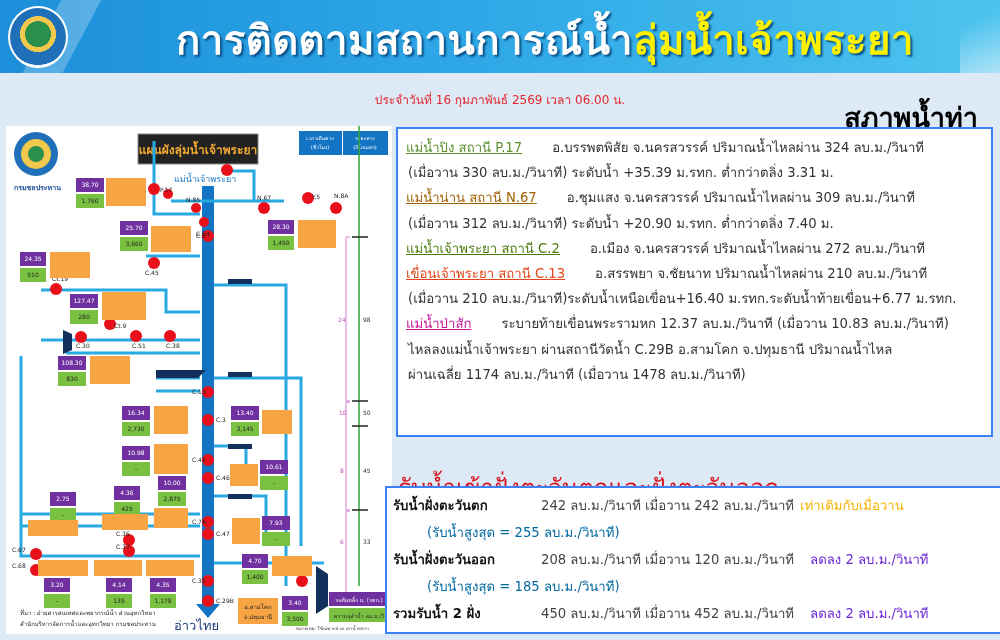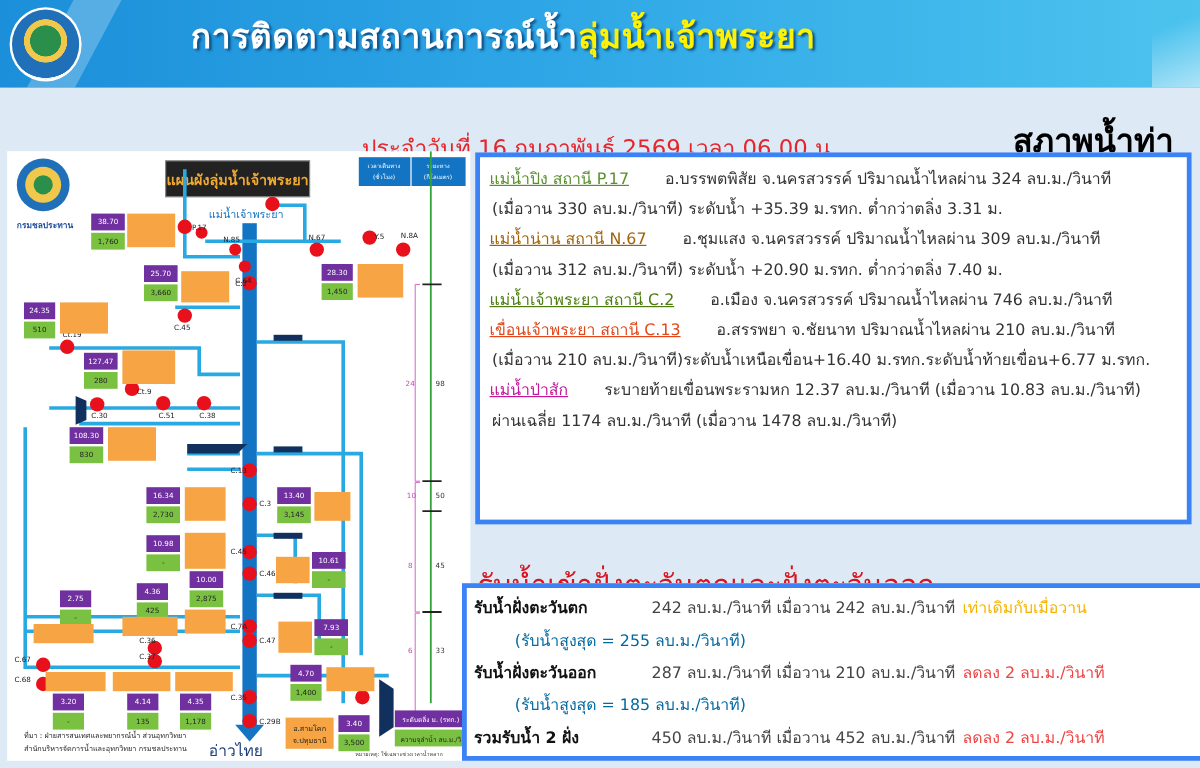--- a/index.html
+++ b/index.html
@@ -10,46 +10,46 @@
   .header { position: absolute; left: 0; top: 0; width: 1000px; height: 73px;
     background: linear-gradient(90deg, #1b8fd9 0%, #2ea6e6 45%, #4cc3ee 100%);
     overflow: hidden; }
   .header .stripe1 { position: absolute; left: 40px; top: -10px; width: 40px; height: 100px;
     background: rgba(255,255,255,0.25); transform: skewX(-28deg); }
   .header .stripe2 { position: absolute; right: 0; top: 0; width: 40px; height: 73px;
     background: linear-gradient(160deg, rgba(255,255,255,0) 30%, rgba(255,255,255,0.55) 100%); }
   .logo { position: absolute; left: 8px; top: 6px; width: 60px; height: 62px; border-radius: 50%;
     background: radial-gradient(circle at 50% 45%, #2a8f4a 0 30%, #f1c84b 31% 42%, #1f6fb9 43% 72%, #e9f3fb 73% 100%);
     border: 2px solid #fff; }
-  .header-title { position: absolute; left: 159px; top: 8px; font-size: 28px; font-weight: bold; color: #fff;
+  .header-title { position: absolute; left: 176px; top: 8px; font-size: 40px; font-weight: bold; color: #fff;
     text-shadow: 2px 2px 2px #0a4f86; letter-spacing: 0.5px; white-space: nowrap; font-family: "DejaVu Sans", sans-serif; }
   .header-title .hl { color: #fff200; }
 
-  .date-line { position: absolute; left: 0; width: 1000px; top: 108px; text-align: center;
-    color: #e4252b; font-size: 19px; }
+  .date-line { position: absolute; left: 0; width: 1000px; top: 90px; text-align: center;
+    color: #e4252b; font-size: 12px; }
   .section-title-right { position: absolute; right: 22px; top: 96px; color: #000000; font-size: 27px; font-weight: bold; text-align: right; }
 
   
   .map { position: absolute; left: 6px; top: 126px; width: 386px; height: 508px; background: #fff; }
   .map svg { position: absolute; left: 0; top: 0; }
 
   
-  .panel { position: absolute; background: #fff; border: 4px solid #3b82f6; }
+  .panel { position: absolute; background: #fff; border: 2px solid #3b82f6; }
   .status-panel { left: 396px; top: 127px; width: 597px; height: 310px; padding: 6px 8px; }
   .row { font-size: 13.2px; line-height: 25.2px; color: #333; white-space: nowrap; }
   .row .lnk { text-decoration: underline; font-weight: normal; margin-right: 30px; display: inline-block; }
   .row.indent { padding-left: 2px; }
 
   .section-title-2 { position: absolute; left: 398px; top: 468px; color: #d9141e; font-size: 24px; font-weight: normal; white-space: nowrap; }
   .intake-panel { left: 385px; top: 486px; width: 652px; height: 148px; padding: 4px 6px; }
   .irow { font-size: 13.2px; line-height: 27px; white-space: nowrap; color: #444; }
   .irow .lbl { display: inline-block; width: 148px; color: #111; font-weight: bold; }
   .irow .sub { padding-left: 34px; color: #0369a1; }
   .irow .st-same { color: #f5b400; margin-left: 6px; }
-  .irow .st-down { color: #ef4444; margin-left: 6px; }
+  .irow .st-down { color: #6d28d9; margin-left: 16px; }
 </style>
 </head>
 <body>
 
 <div class="header">
   <div class="stripe1"></div>
   <div class="stripe2"></div>
   <div class="logo"></div>
   <div class="header-title"><span>การติดตามสถานการณ์น้ำ</span><span class="hl">ลุ่มน้ำเจ้าพระยา</span></div>
 </div>
@@ -329,40 +329,41 @@
     <span class="lnk" style="color:#5a8f2e">แม่น้ำปิง สถานี P.17</span><span>อ.บรรพตพิสัย จ.นครสวรรค์ ปริมาณน้ำไหลผ่าน 324 ลบ.ม./วินาที</span>
   </div>
   <div class="row indent">(เมื่อวาน 330 ลบ.ม./วินาที) ระดับน้ำ +35.39 ม.รทก. ต่ำกว่าตลิ่ง 3.31 ม.</div>
 
   <div class="row">
     <span class="lnk" style="color:#a16207">แม่น้ำน่าน สถานี N.67</span><span>อ.ชุมแสง จ.นครสวรรค์ ปริมาณน้ำไหลผ่าน 309 ลบ.ม./วินาที</span>
   </div>
   <div class="row indent">(เมื่อวาน 312 ลบ.ม./วินาที) ระดับน้ำ +20.90 ม.รทก. ต่ำกว่าตลิ่ง 7.40 ม.</div>
 
   <div class="row">
-    <span class="lnk" style="color:#4d7c0f">แม่น้ำเจ้าพระยา สถานี C.2</span><span>อ.เมือง จ.นครสวรรค์ ปริมาณน้ำไหลผ่าน 746 ลบ.ม./วินาที</span>
+    <span class="lnk" style="color:#4d7c0f">แม่น้ำเจ้าพระยา สถานี C.2</span><span>อ.เมือง จ.นครสวรรค์ ปริมาณน้ำไหลผ่าน 272 ลบ.ม./วินาที</span>
   </div>
 
   <div class="row">
     <span class="lnk" style="color:#e0481b">เขื่อนเจ้าพระยา สถานี C.13</span><span>อ.สรรพยา จ.ชัยนาท ปริมาณน้ำไหลผ่าน 210 ลบ.ม./วินาที</span>
   </div>
   <div class="row indent">(เมื่อวาน 210 ลบ.ม./วินาที)ระดับน้ำเหนือเขื่อน+16.40 ม.รทก.ระดับน้ำท้ายเขื่อน+6.77 ม.รทก.</div>
 
   <div class="row">
     <span class="lnk" style="color:#c2189b">แม่น้ำป่าสัก</span><span>ระบายท้ายเขื่อนพระรามหก 12.37 ลบ.ม./วินาที (เมื่อวาน 10.83  ลบ.ม./วินาที)</span>
   </div>
+  <div class="row indent">ไหลลงแม่น้ำเจ้าพระยา ผ่านสถานีวัดน้ำ C.29B อ.สามโคก จ.ปทุมธานี ปริมาณน้ำไหล</div>
   <div class="row indent">ผ่านเฉลี่ย 1174 ลบ.ม./วินาที (เมื่อวาน 1478 ลบ.ม./วินาที)</div>
 </div>
 
 <div class="section-title-2">รับน้ำเข้าฝั่งตะวันตกและฝั่งตะวันออก</div>
 <div class="panel intake-panel">
   <div class="irow">
     <span class="lbl">รับน้ำฝั่งตะวันตก</span><span>242 ลบ.ม./วินาที เมื่อวาน 242 ลบ.ม./วินาที</span><span class="st-same">เท่าเดิมกับเมื่อวาน</span>
   </div>
   <div class="irow"><span class="sub">(รับน้ำสูงสุด = 255 ลบ.ม./วินาที)</span></div>
   <div class="irow">
-    <span class="lbl">รับน้ำฝั่งตะวันออก</span><span>287 ลบ.ม./วินาที เมื่อวาน 210 ลบ.ม./วินาที</span><span class="st-down">ลดลง 2 ลบ.ม./วินาที</span>
+    <span class="lbl">รับน้ำฝั่งตะวันออก</span><span>208 ลบ.ม./วินาที เมื่อวาน 120 ลบ.ม./วินาที</span><span class="st-down">ลดลง 2 ลบ.ม./วินาที</span>
   </div>
   <div class="irow"><span class="sub">(รับน้ำสูงสุด = 185 ลบ.ม./วินาที)</span></div>
   <div class="irow">
     <span class="lbl">รวมรับน้ำ 2 ฝั่ง</span><span>450 ลบ.ม./วินาที เมื่อวาน 452 ลบ.ม./วินาที</span><span class="st-down">ลดลง 2 ลบ.ม./วินาที</span>
   </div>
 </div>
 
 </body></html>

